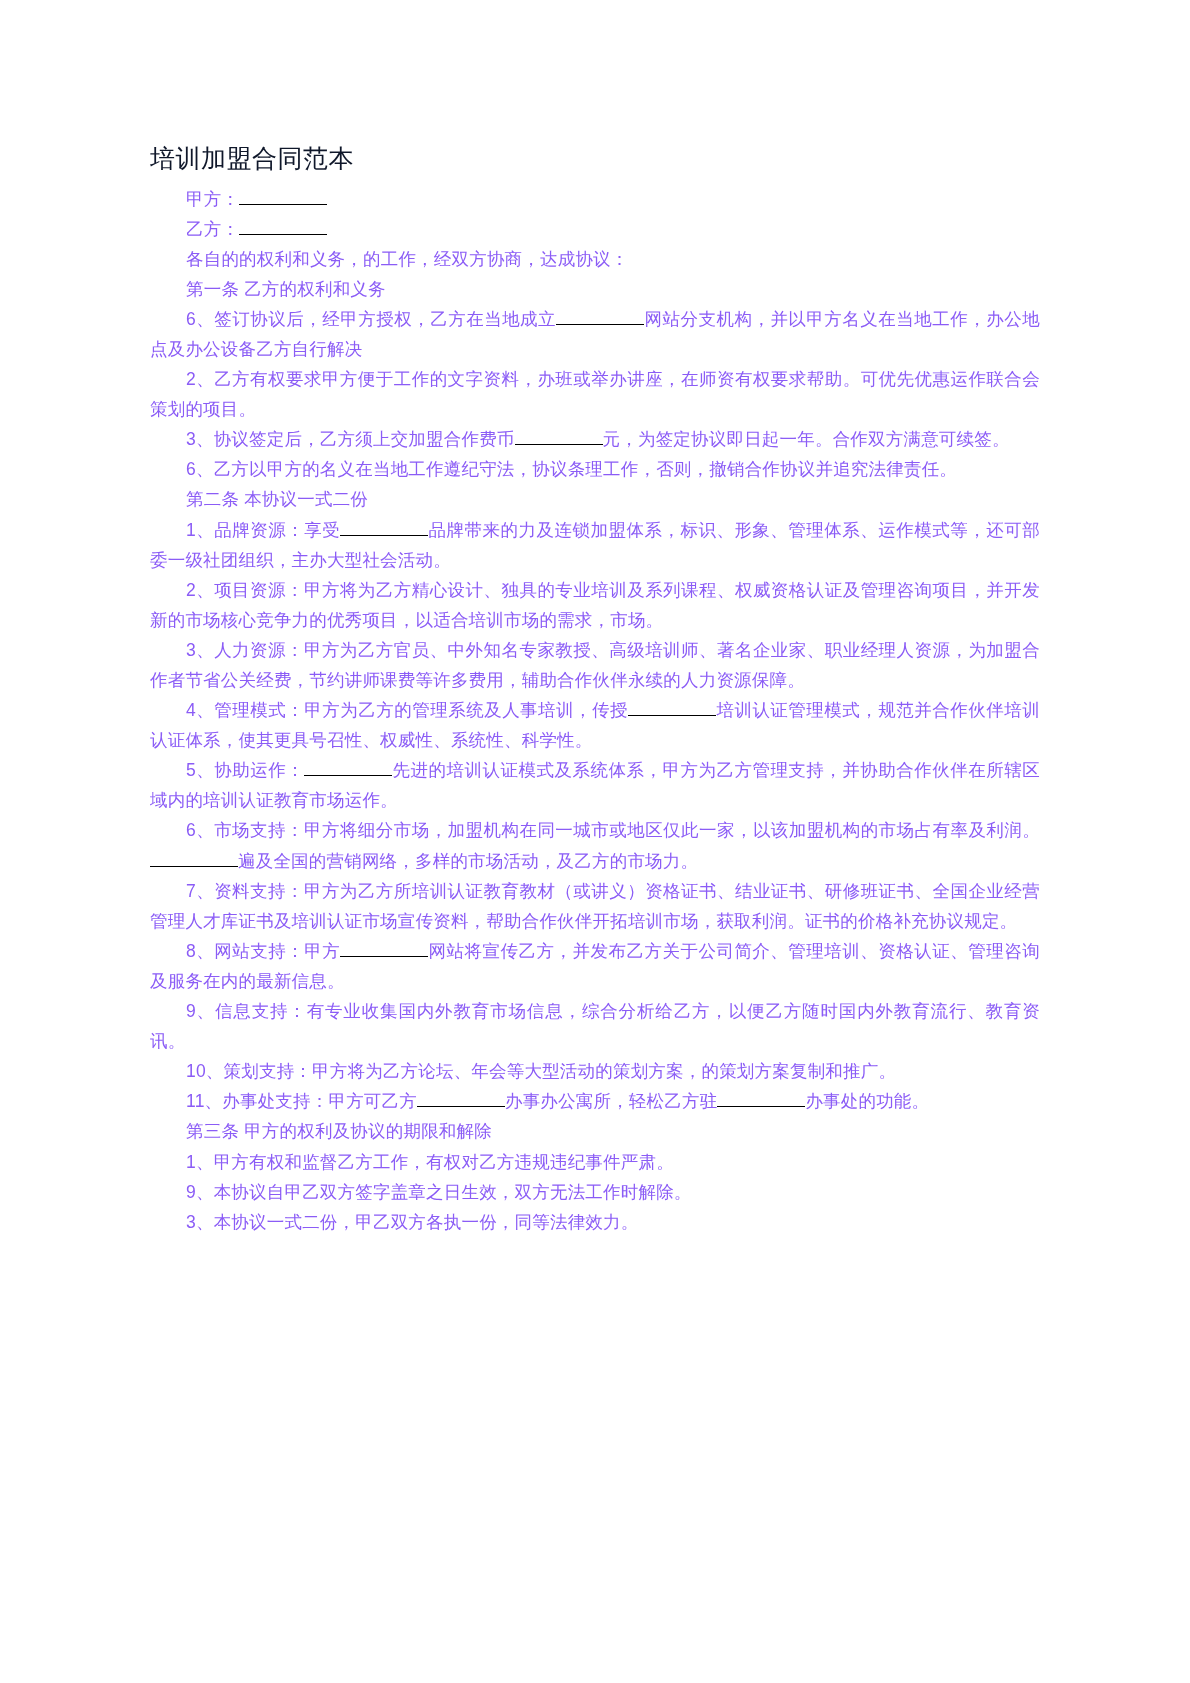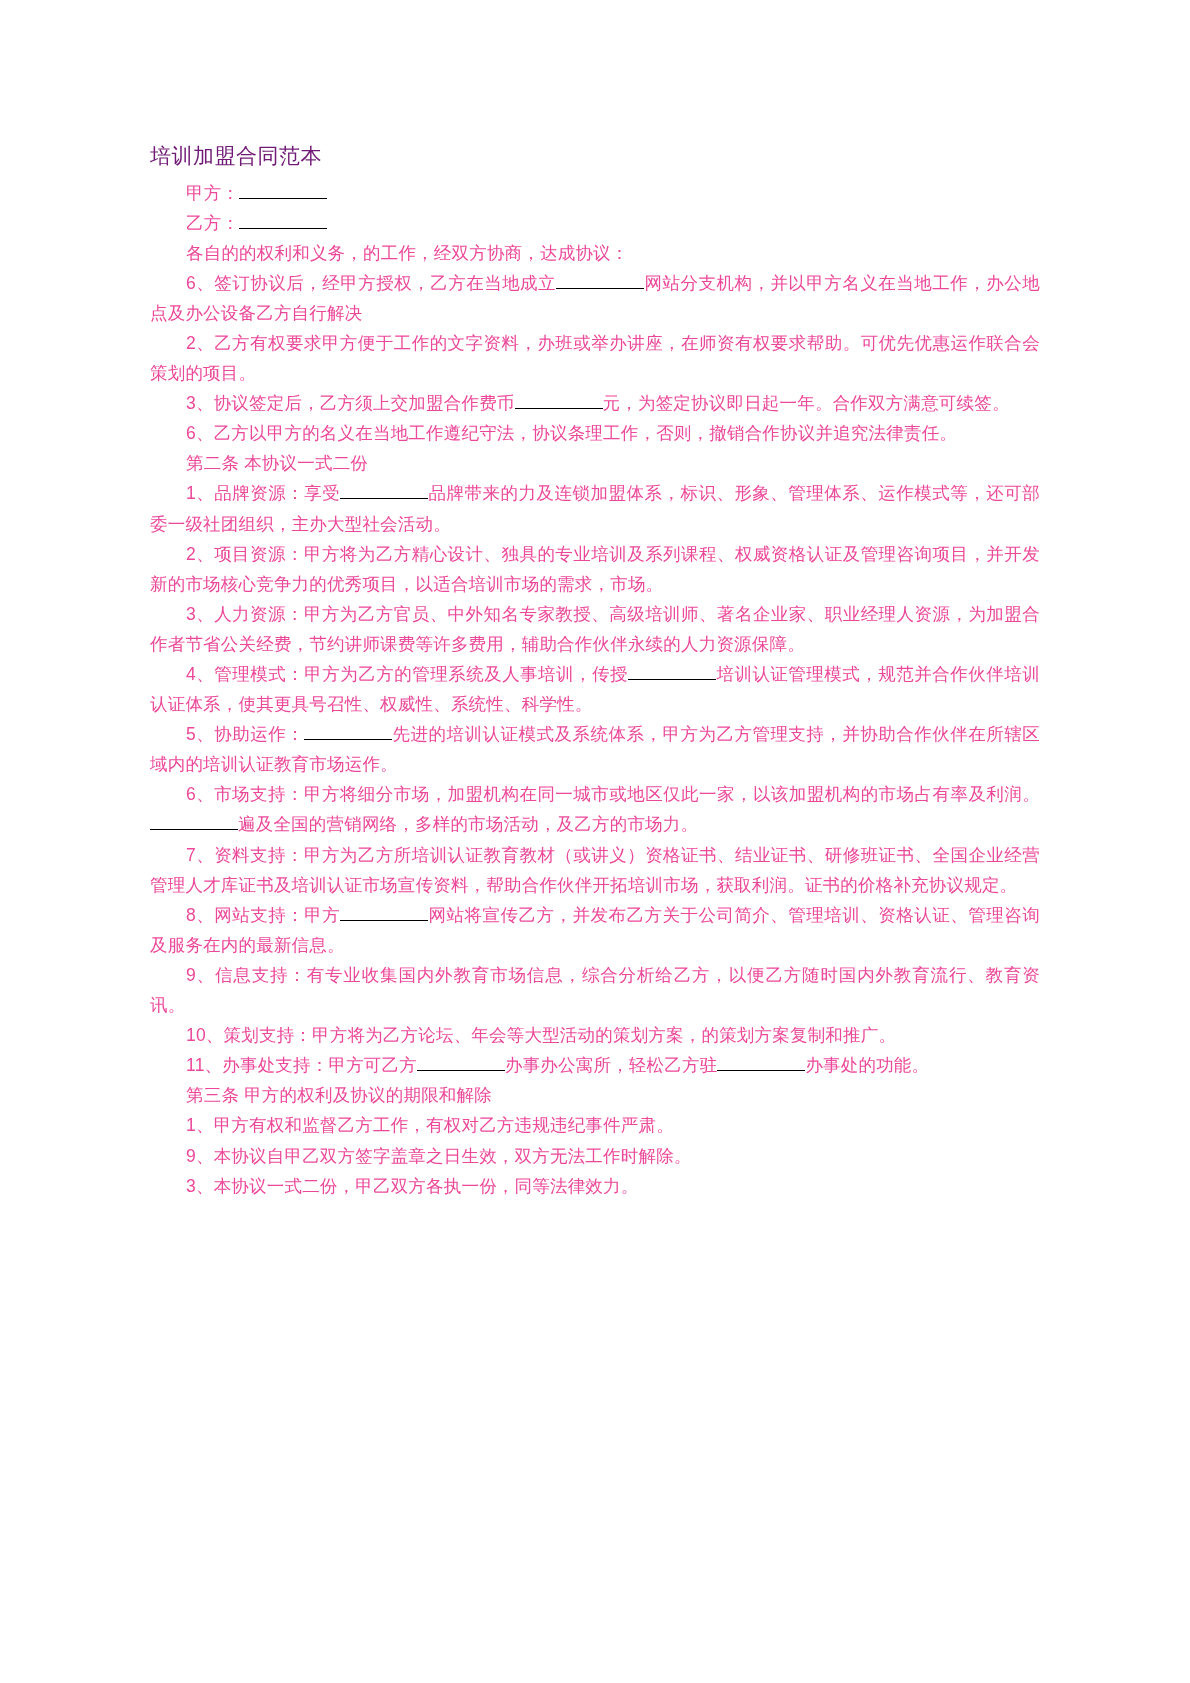--- a/index.html
+++ b/index.html
@@ -14,34 +14,34 @@
     color: #000000;
   }
   .page {
     position: relative;
     width: 1190px;
     height: 1683px;
     box-sizing: border-box;
     padding: 140px 150px 0 150px;
   }
   .doc-title {
-    font-size: 21px;
-    color: #701a75;
+    font-size: 25px;
+    color: #0f172a;
     line-height: 1.5;
     margin: 0 0 6px 0;
     font-weight: normal;
     letter-spacing: 0.5px;
   }
   .para {
     font-size: 17.5px;
     line-height: 1.72;
     margin: 0;
     text-align: justify;
     letter-spacing: 0.2px;
-    color: #ec4899;
+    color: #8b5cf6;
   }
   .indent {
     text-indent: 36px;
   }
   .blank {
     display: inline-block;
     border-bottom: 1px solid #000;
     min-width: 88px;
     vertical-align: baseline;
   }
@@ -56,20 +56,21 @@
   <h1 class="doc-title">培训加盟合同范本</h1>
 
   <div class="body-block">
 
     <p class="para indent"><span>甲方：</span><span class="blank"></span></p>
 
     <p class="para indent"><span>乙方：</span><span class="blank"></span></p>
 
     <p class="para indent">各自的的权利和义务，的工作，经双方协商，达成协议：</p>
 
+    <p class="para indent">第一条 乙方的权利和义务</p>
 
     <p class="para indent"><span>6、签订协议后，经甲方授权，乙方在当地成立</span><span class="blank"></span><span>网站分支机构，并以甲方名义在当地工作，办公地点及办公设备乙方自行解决</span></p>
 
     <p class="para indent">2、乙方有权要求甲方便于工作的文字资料，办班或举办讲座，在师资有权要求帮助。可优先优惠运作联合会策划的项目。</p>
 
     <p class="para indent"><span>3、协议签定后，乙方须上交加盟合作费币</span><span class="blank"></span><span>元，为签定协议即日起一年。合作双方满意可续签。</span></p>
 
 
 
     <p class="para indent">6、乙方以甲方的名义在当地工作遵纪守法，协议条理工作，否则，撤销合作协议并追究法律责任。</p>

